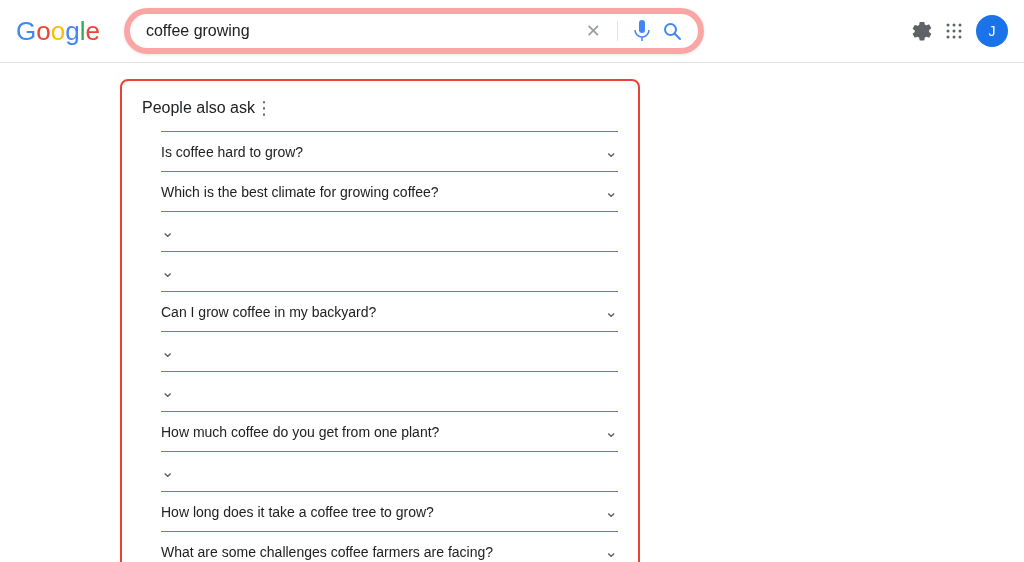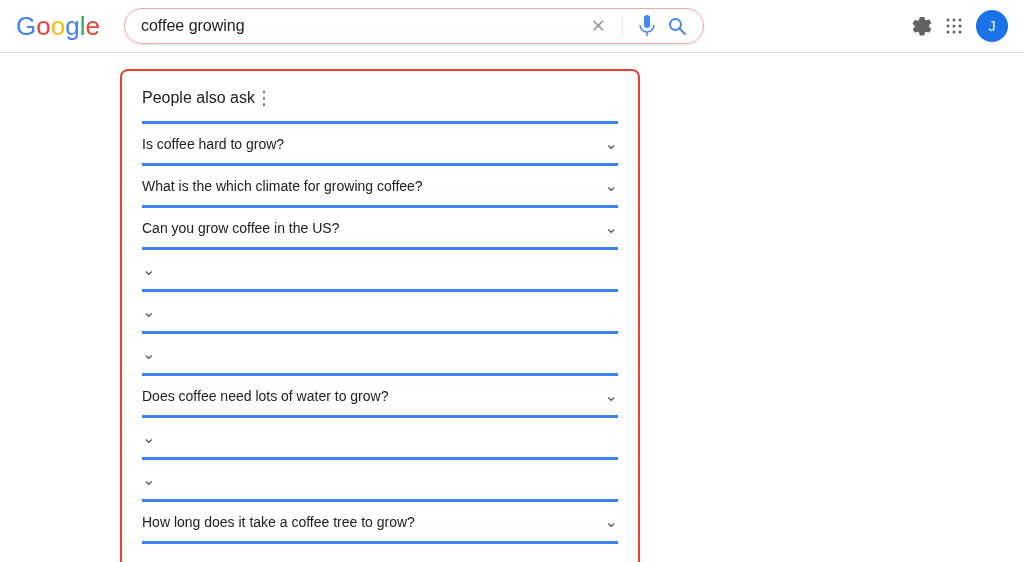--- a/index.html
+++ b/index.html
@@ -21,21 +21,21 @@
     }
     .google-logo span { font-size: 26px; font-weight: 400; }
     .g-blue { color: #4285F4; }
     .g-red { color: #EA4335; }
     .g-yellow { color: #FBBC05; }
     .g-green { color: #34A853; }
 
     .search-bar {
       display: flex;
       align-items: center;
-      border: 1px solid #fca5a5;
+      border: 6px solid #fca5a5;
       border-radius: 24px;
       padding: 6px 16px;
       flex: 1;
       max-width: 580px;
       gap: 8px;
       box-shadow: 0 1px 3px rgba(0,0,0,0.1);
     }
     .search-input {
       border: none;
       outline: none;
@@ -102,22 +102,23 @@
     .paa-dots {
       color: #5f6368;
       font-size: 18px;
       cursor: pointer;
     }
     .paa-item {
       display: flex;
       align-items: center;
       justify-content: space-between;
       padding: 10px 0;
-      border-top: 3px solid #3b82f6;
-      cursor: pointer;
+      border-top: 1px solid #3b82f6;
+      cursor: pointer;
+      margin-left: 19px;
     }
     .paa-question {
       font-size: 14px;
       color: #202124;
     }
     .chevron {
       color: #5f6368;
       font-size: 16px;
     }
     .feedback-row {
@@ -192,51 +193,52 @@
     <div class="paa-header">
       <span>People also ask</span>
       <span class="paa-dots">⋮</span>
     </div>
 
     <div class="paa-item">
       <span class="paa-question">Is coffee hard to grow?</span>
       <span class="chevron">⌄</span>
     </div>
     <div class="paa-item">
-      <span class="paa-question">What is the which climate for growing coffee?</span>
-      <span class="chevron">⌄</span>
-    </div>
-    <div class="paa-item">
-      <span class="paa-question">Can you grow coffee in the US?</span>
-      <span class="chevron">⌄</span>
-    </div>
-    <div class="paa-item">
-      <span class="chevron">⌄</span>
-    </div>
-    <div class="paa-item">
-      <span class="chevron">⌄</span>
-    </div>
-    <div class="paa-item">
-      <span class="chevron">⌄</span>
-    </div>
-    <div class="paa-item">
-      <span class="paa-question">Does coffee need lots of water to grow?</span>
-      <span class="chevron">⌄</span>
-    </div>
-    <div class="paa-item">
+      <span class="paa-question">Which is the best climate for growing coffee?</span>
+      <span class="chevron">⌄</span>
+    </div>
+    <div class="paa-item">
+      <span class="chevron">⌄</span>
+    </div>
+    <div class="paa-item">
+      <span class="chevron">⌄</span>
+    </div>
+    <div class="paa-item">
+      <span class="paa-question">Can I grow coffee in my backyard?</span>
+      <span class="chevron">⌄</span>
+    </div>
+    <div class="paa-item">
+      <span class="chevron">⌄</span>
+    </div>
+    <div class="paa-item">
+      <span class="chevron">⌄</span>
+    </div>
+    <div class="paa-item">
+      <span class="paa-question">How much coffee do you get from one plant?</span>
       <span class="chevron">⌄</span>
     </div>
     <div class="paa-item">
       <span class="chevron">⌄</span>
     </div>
     <div class="paa-item">
       <span class="paa-question">How long does it take a coffee tree to grow?</span>
       <span class="chevron">⌄</span>
     </div>
     <div class="paa-item">
+      <span class="paa-question">What are some challenges coffee farmers are facing?</span>
       <span class="chevron">⌄</span>
     </div>
 
     <div class="feedback-row">
       
     </div>
   </div>
 
 </div>
 

